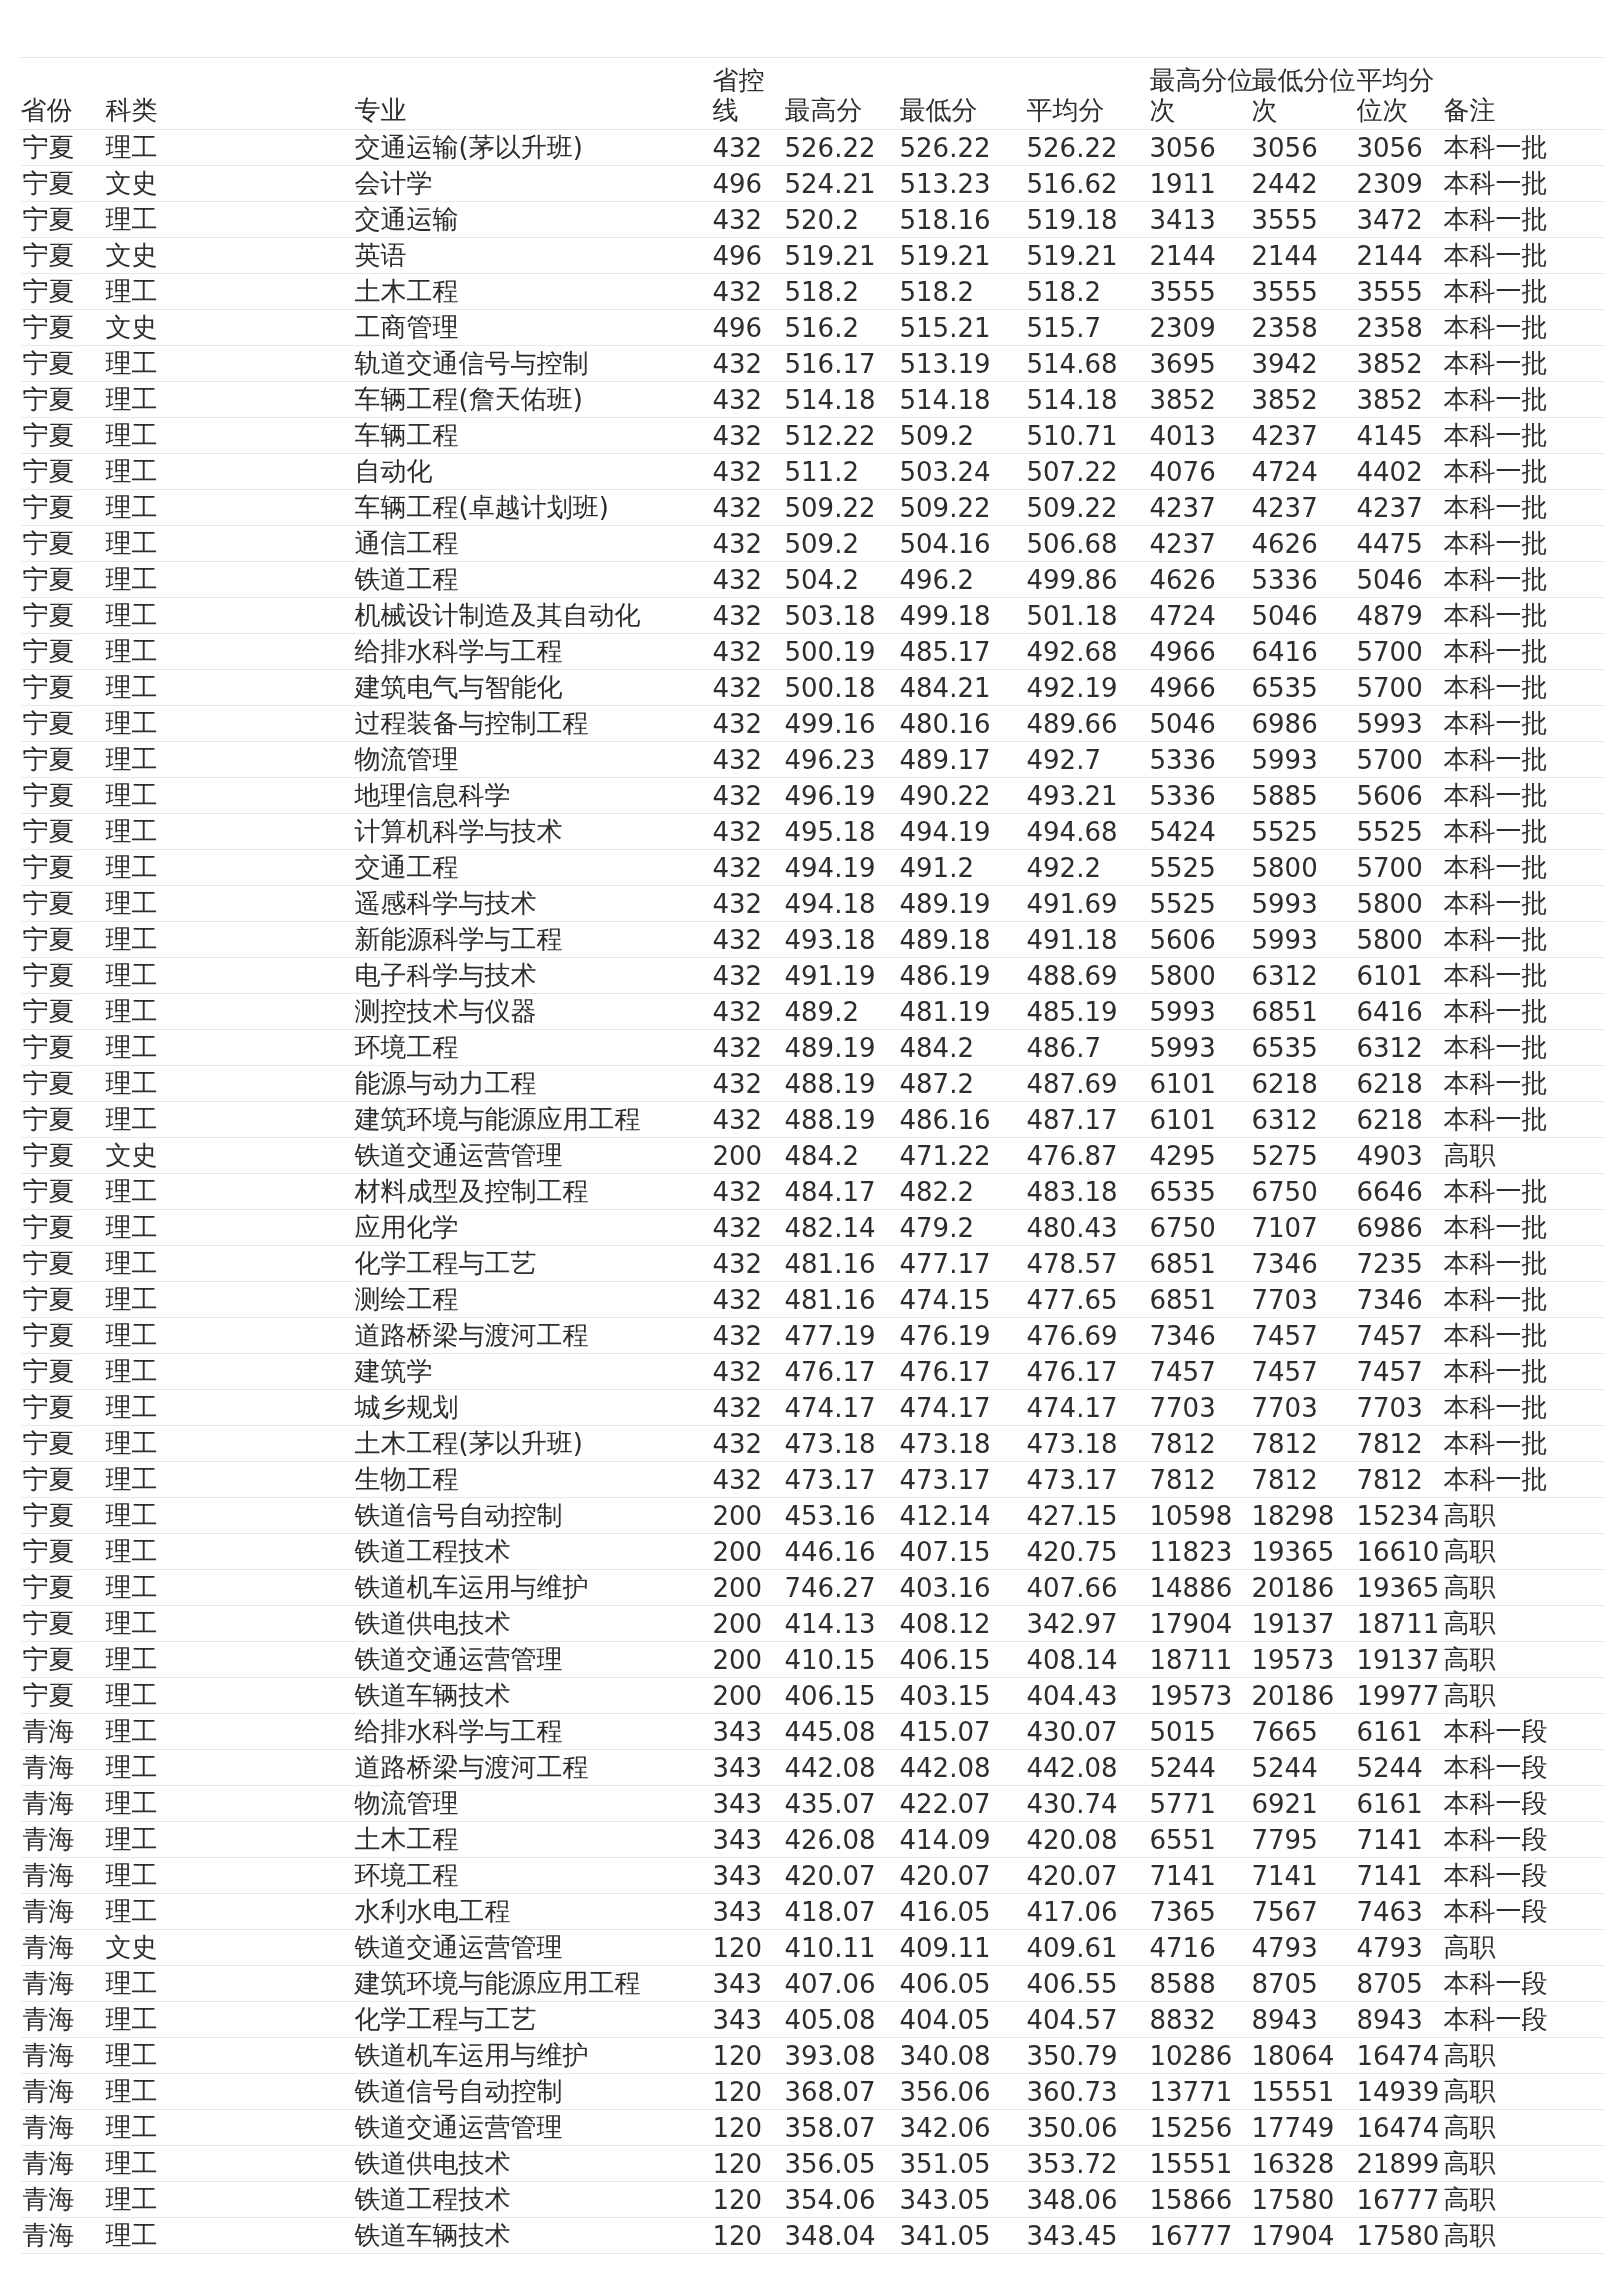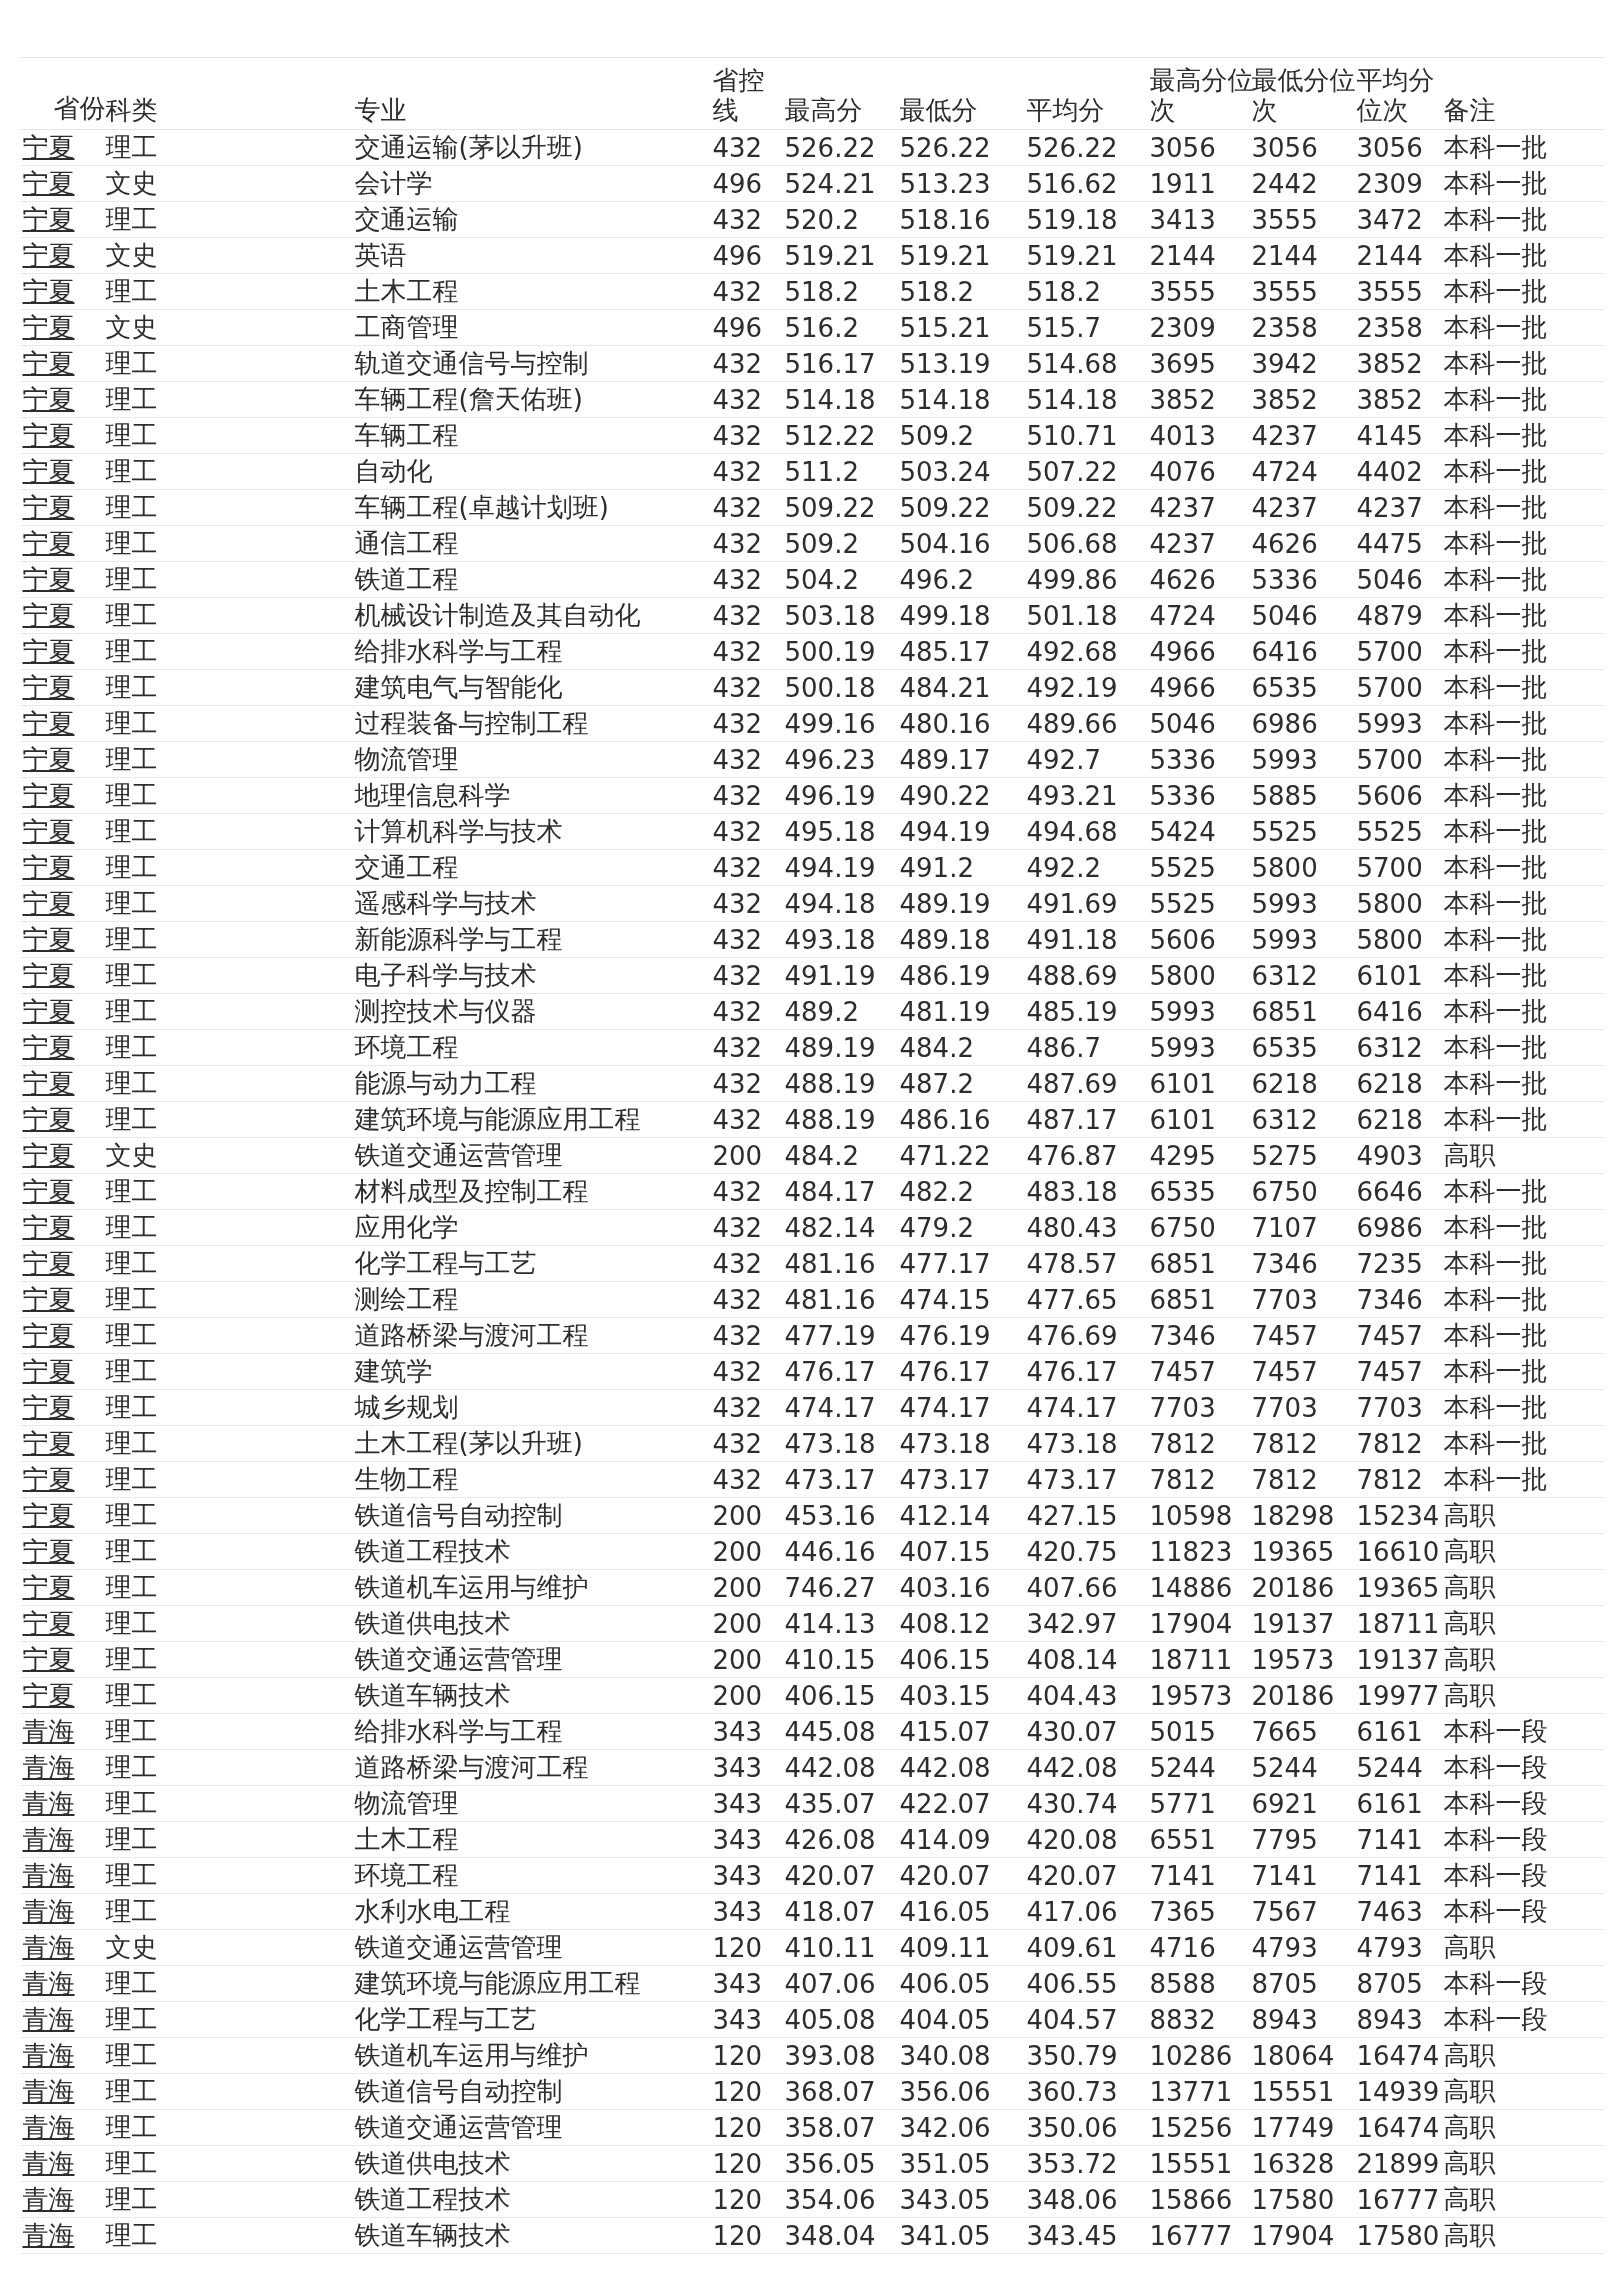--- a/index.html
+++ b/index.html
@@ -22,22 +22,22 @@
   th{
     height:67px;vertical-align:bottom;padding:0 0 4.1px 0;
     font-weight:normal;font-size:26px;text-align:left;
     white-space:nowrap;overflow:visible;
   }
   th .hl1,th .hl2{height:30px;line-height:30px;}
   td{
     height:31px;padding:0;font-size:26px;text-align:left;
     vertical-align:middle;white-space:nowrap;overflow:visible;
   }
-  td:first-child{padding-left:2px;text-decoration:underline;}
-  th:first-child{text-align:right;font-family:Liberation Mono, monospace;}
+  td:first-child{padding-left:2px;}
+  th:first-child{text-align:left;}
 </style>
 </head>
 <body>
 
 <div class="page">
   <table>
     <colgroup>
       <col class="c1">
         <col class="c2">
         <col class="c3">

